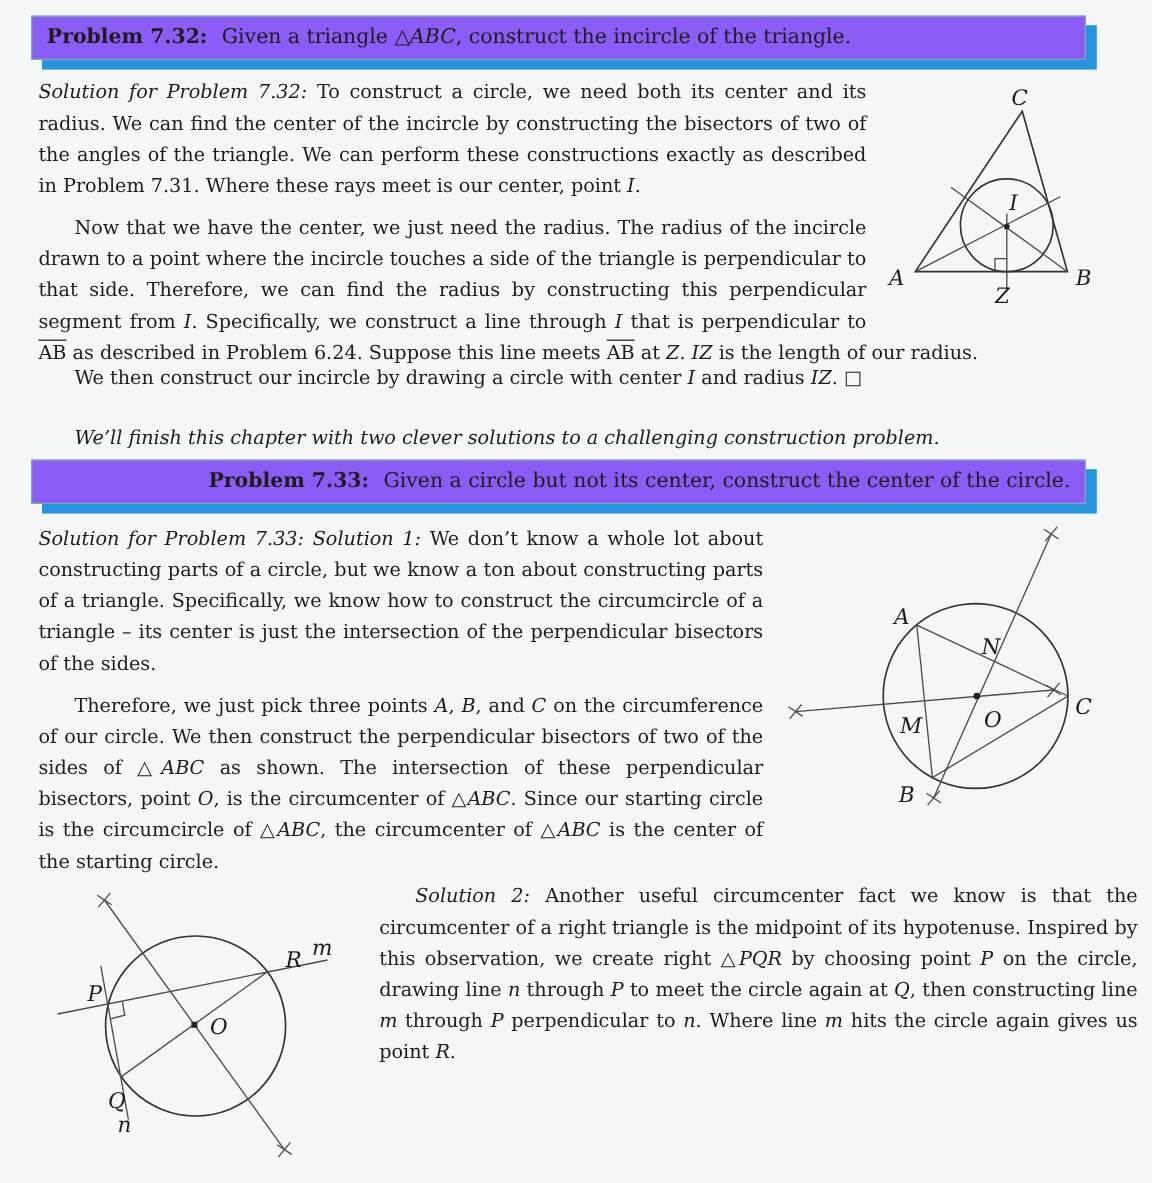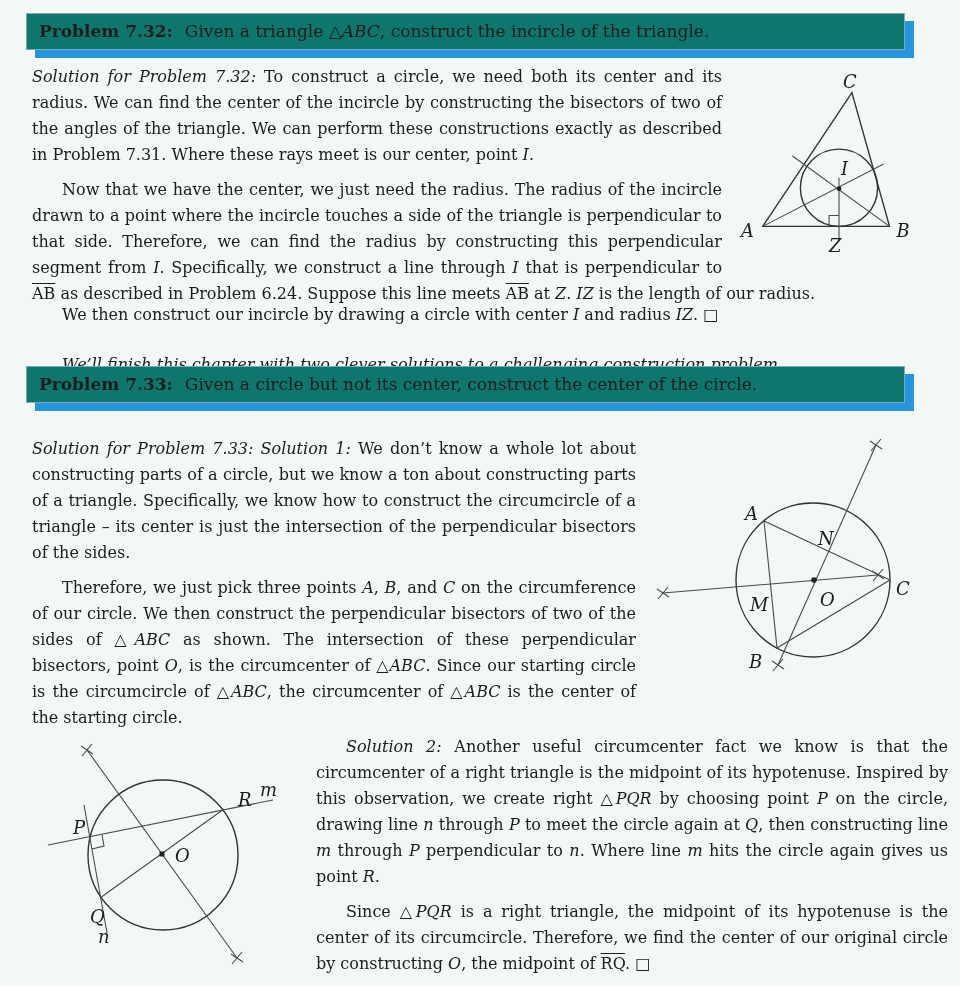--- a/index.html
+++ b/index.html
@@ -5,21 +5,21 @@
   html,body{margin:0;padding:0;}
   body{
     width:960px;height:986px;overflow:hidden;position:relative;
     background:#f3f7f6;
     font-family:"DejaVu Serif","Liberation Serif",serif;
     color:#1c1c1c;
   }
   .abs{position:absolute;left:20px;right:12px;}
   .problem-box{
     position:absolute;left:26px;width:853px;
-    background:#0f766e;border:1px solid #7fa9b8;
+    background:#8b5cf6;border:1px solid #7fa9b8;
     box-shadow:9px 8px 0 0 #2596dc;
     padding:5px 12px 6px 12px;
     font-size:17px;line-height:24px;
   }
   .problem-box .plabel{font-weight:bold;margin-right:12px;}
   p.body{
     font-size:16px;line-height:26px;text-align:justify;
     margin:0 0 9px 12px;
   }
   p.indent{text-indent:30px;}
@@ -66,21 +66,21 @@
       <text x="97" y="199">Z</text>
     </svg>
   </figure>
   <p class="body lead-italic"><i>Solution for Problem 7.32:</i>  To construct a circle, we need both its center and its radius. We can find the center of the incircle by constructing the bisectors of two of the angles of the triangle. We can perform these constructions exactly as described in Problem 7.31. Where these rays meet is our center, point <i>I</i>.</p>
   <p class="body indent">Now that we have the center, we just need the radius. The radius of the incircle drawn to a point where the incircle touches a side of the triangle is perpendicular to that side. Therefore, we can find the radius by constructing this perpendicular segment from <i>I</i>. Specifically, we construct a line through <i>I</i> that is perpendicular to <span class="ovl">AB</span> as described in Problem 6.24. Suppose this line meets <span class="ovl">AB</span> at <i>Z</i>. <i>IZ</i> is the length of our radius.</p>
 </section>
 
 <p class="body indent abs" style="top:302px;">We then construct our incircle by drawing a circle with center <i>I</i> and radius <i>IZ</i>. □</p>
 <p class="body indent abs" style="top:352px;font-style:italic;">We’ll finish this chapter with two clever solutions to a challenging construction problem.</p>
 
-<div class="problem-box" style="top:366px;">
+<div class="problem-box" style="top:383px;text-align:right;">
   <span class="plabel">Problem 7.33:</span><span>Given a circle but not its center, construct the center of the circle.</span>
 </div>
 
 <section class="abs" style="top:436px;">
   <figure class="fig-r2">
     <svg viewBox="0 0 300 280">
       <circle class="heavy" cx="165" cy="155" r="77"></circle>
       <g>
         <path class="ln" d="M116 96 L129 223 L242 155 Z"></path>
       </g>
@@ -123,14 +123,13 @@
       <rect class="dot" x="139.5" y="131.5" width="5" height="5"></rect>
       <text x="53" y="114">P</text>
       <text x="70" y="203">Q</text>
       <text x="218" y="86">R</text>
       <text x="155" y="142">O</text>
       <text x="240" y="76">m</text>
       <text x="78" y="223">n</text>
     </svg>
   </figure>
   <p class="body indent lead-italic" style="margin-top:16px;"><i>Solution 2:</i>  Another useful circumcenter fact we know is that the circumcenter of a right triangle is the midpoint of its hypotenuse. Inspired by this observation, we create right △<i>PQR</i> by choosing point <i>P</i> on the circle, drawing line <i>n</i> through <i>P</i> to meet the circle again at <i>Q</i>, then constructing line <i>m</i> through <i>P</i> perpendicular to <i>n</i>. Where line <i>m</i> hits the circle again gives us point <i>R</i>.</p>
-  <p class="body indent">Since △<i>PQR</i> is a right triangle, the midpoint of its hypotenuse is the center of its circumcircle. Therefore, we find the center of our original circle by constructing <i>O</i>, the midpoint of <span class="ovl">RQ</span>. □</p>
 </section>
 
 </body></html>

